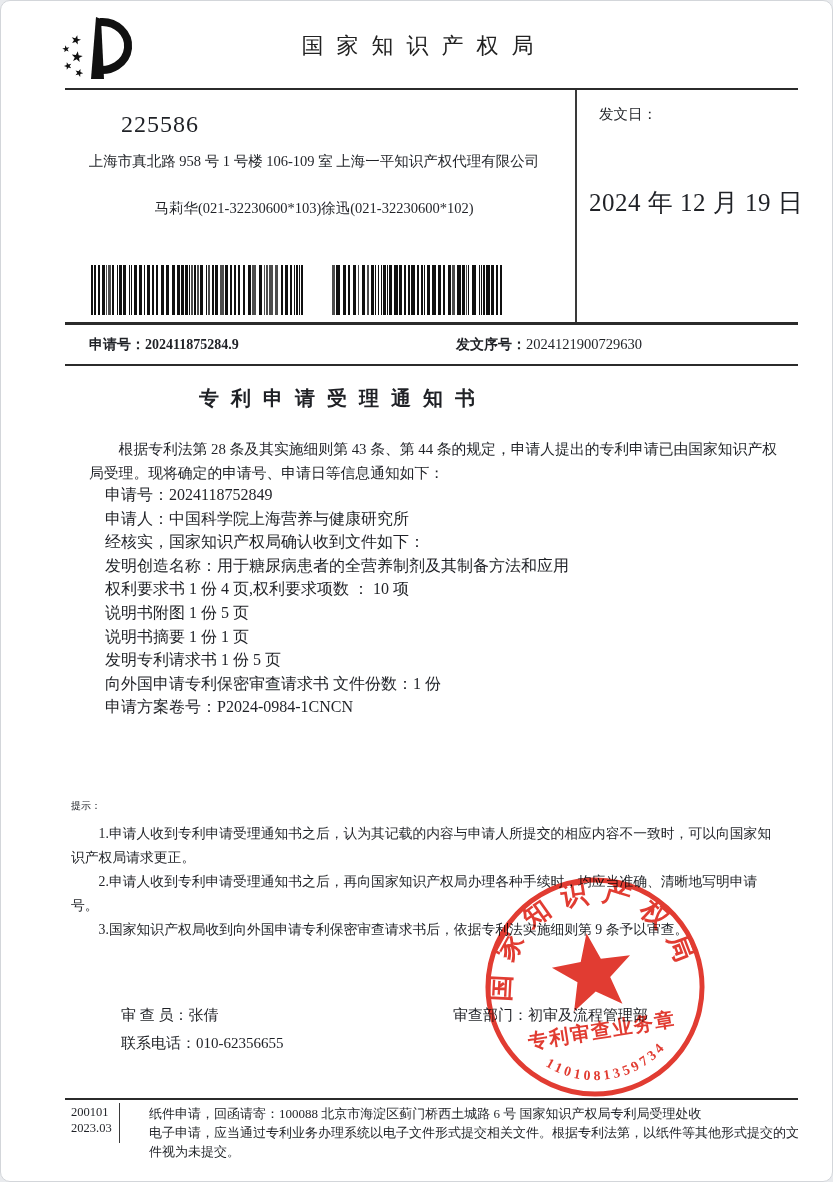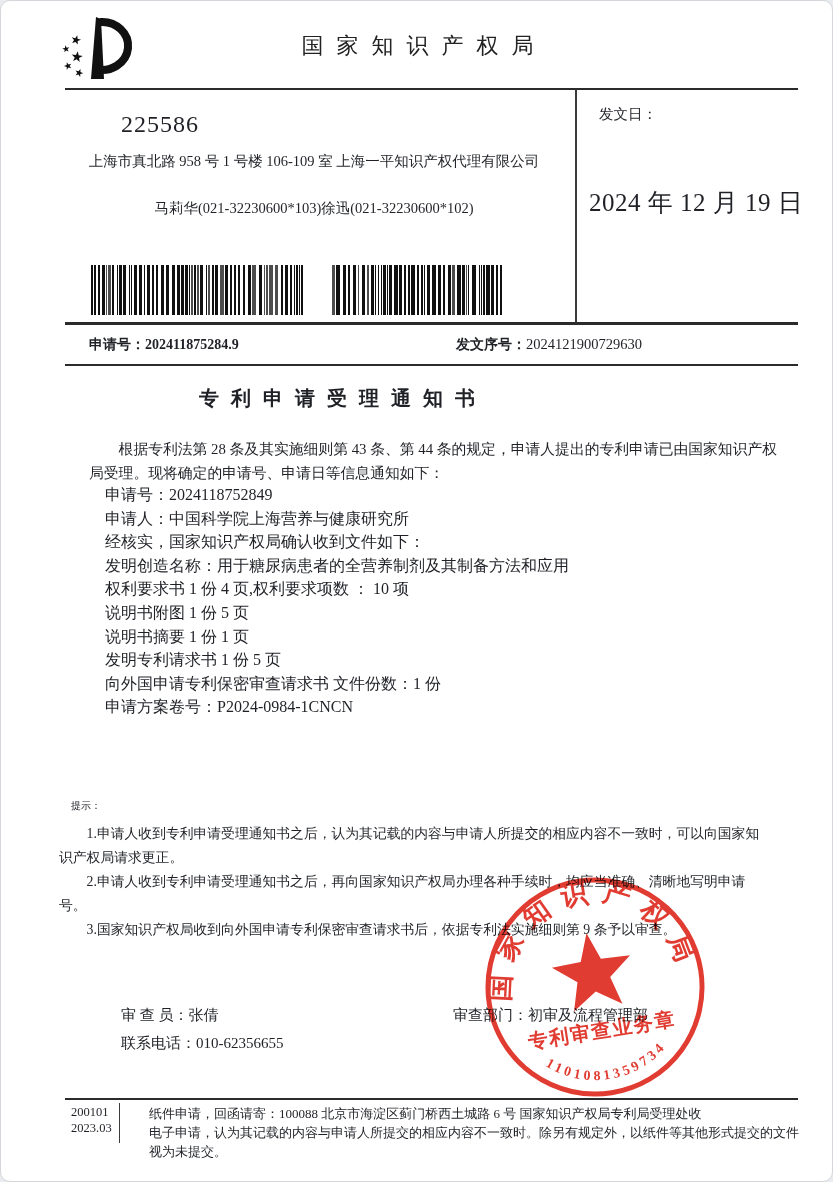--- a/index.html
+++ b/index.html
@@ -40,21 +40,21 @@
 
   .doc-title {
     top:384px; left:0; width:672px; text-align:center;
     font-size:20px; font-weight:700; letter-spacing:12px; padding-left:12px;
   }
 
   .intro { left:88px; top:436px; width:690px; font-size:14.8px; line-height:24px; text-indent:2em; }
   .fields { left:104px; top:482px; width:680px; font-size:16px; line-height:23.6px; }
 
   .notes-label { left:70px; top:798px; font-size:10px;font-family:Liberation Serif, serif; }
-  .notes { left:58px; top:821px; width:706px; font-size:13.8px; line-height:24px; }
+  .notes { left:70px; top:821px; width:706px; font-size:13.8px; line-height:24px; }
   .notes div { text-indent:2em; }
 
   .sig { font-size:15px; }
 
   .stamp {
     left:482px; top:874px; width:224px; height:224px;
     transform:rotate(-9deg); opacity:0.92; mix-blend-mode:multiply;
   }
 
   .footer-code { left:70px; top:1103px; font-size:12.5px; line-height:16px; }
@@ -255,16 +255,16 @@
   </svg>
 
   <div class="abs hline" style="left:64px; top:1097px; width:733px; height:2px;"></div>
   <div class="abs footer-code">
     <div>200101</div>
     <div>2023.03</div>
   </div>
   <div class="abs vline" style="left:118px; top:1102px; width:1px; height:40px;"></div>
   <div class="abs footer-text">
     <div>纸件申请，回函请寄：100088  北京市海淀区蓟门桥西土城路 6 号   国家知识产权局专利局受理处收</div>
-    <div>电子申请，认为其记载的内容与申请人所提交的相应内容不一致时。除另有规定外，以纸件等其他形式提交的文件视为未提交。</div>
+    <div>电子申请，应当通过专利业务办理系统以电子文件形式提交相关文件。根据专利法第，以纸件等其他形式提交的文件视为未提交。</div>
   </div>
 
 </div>
 
 </body></html>

